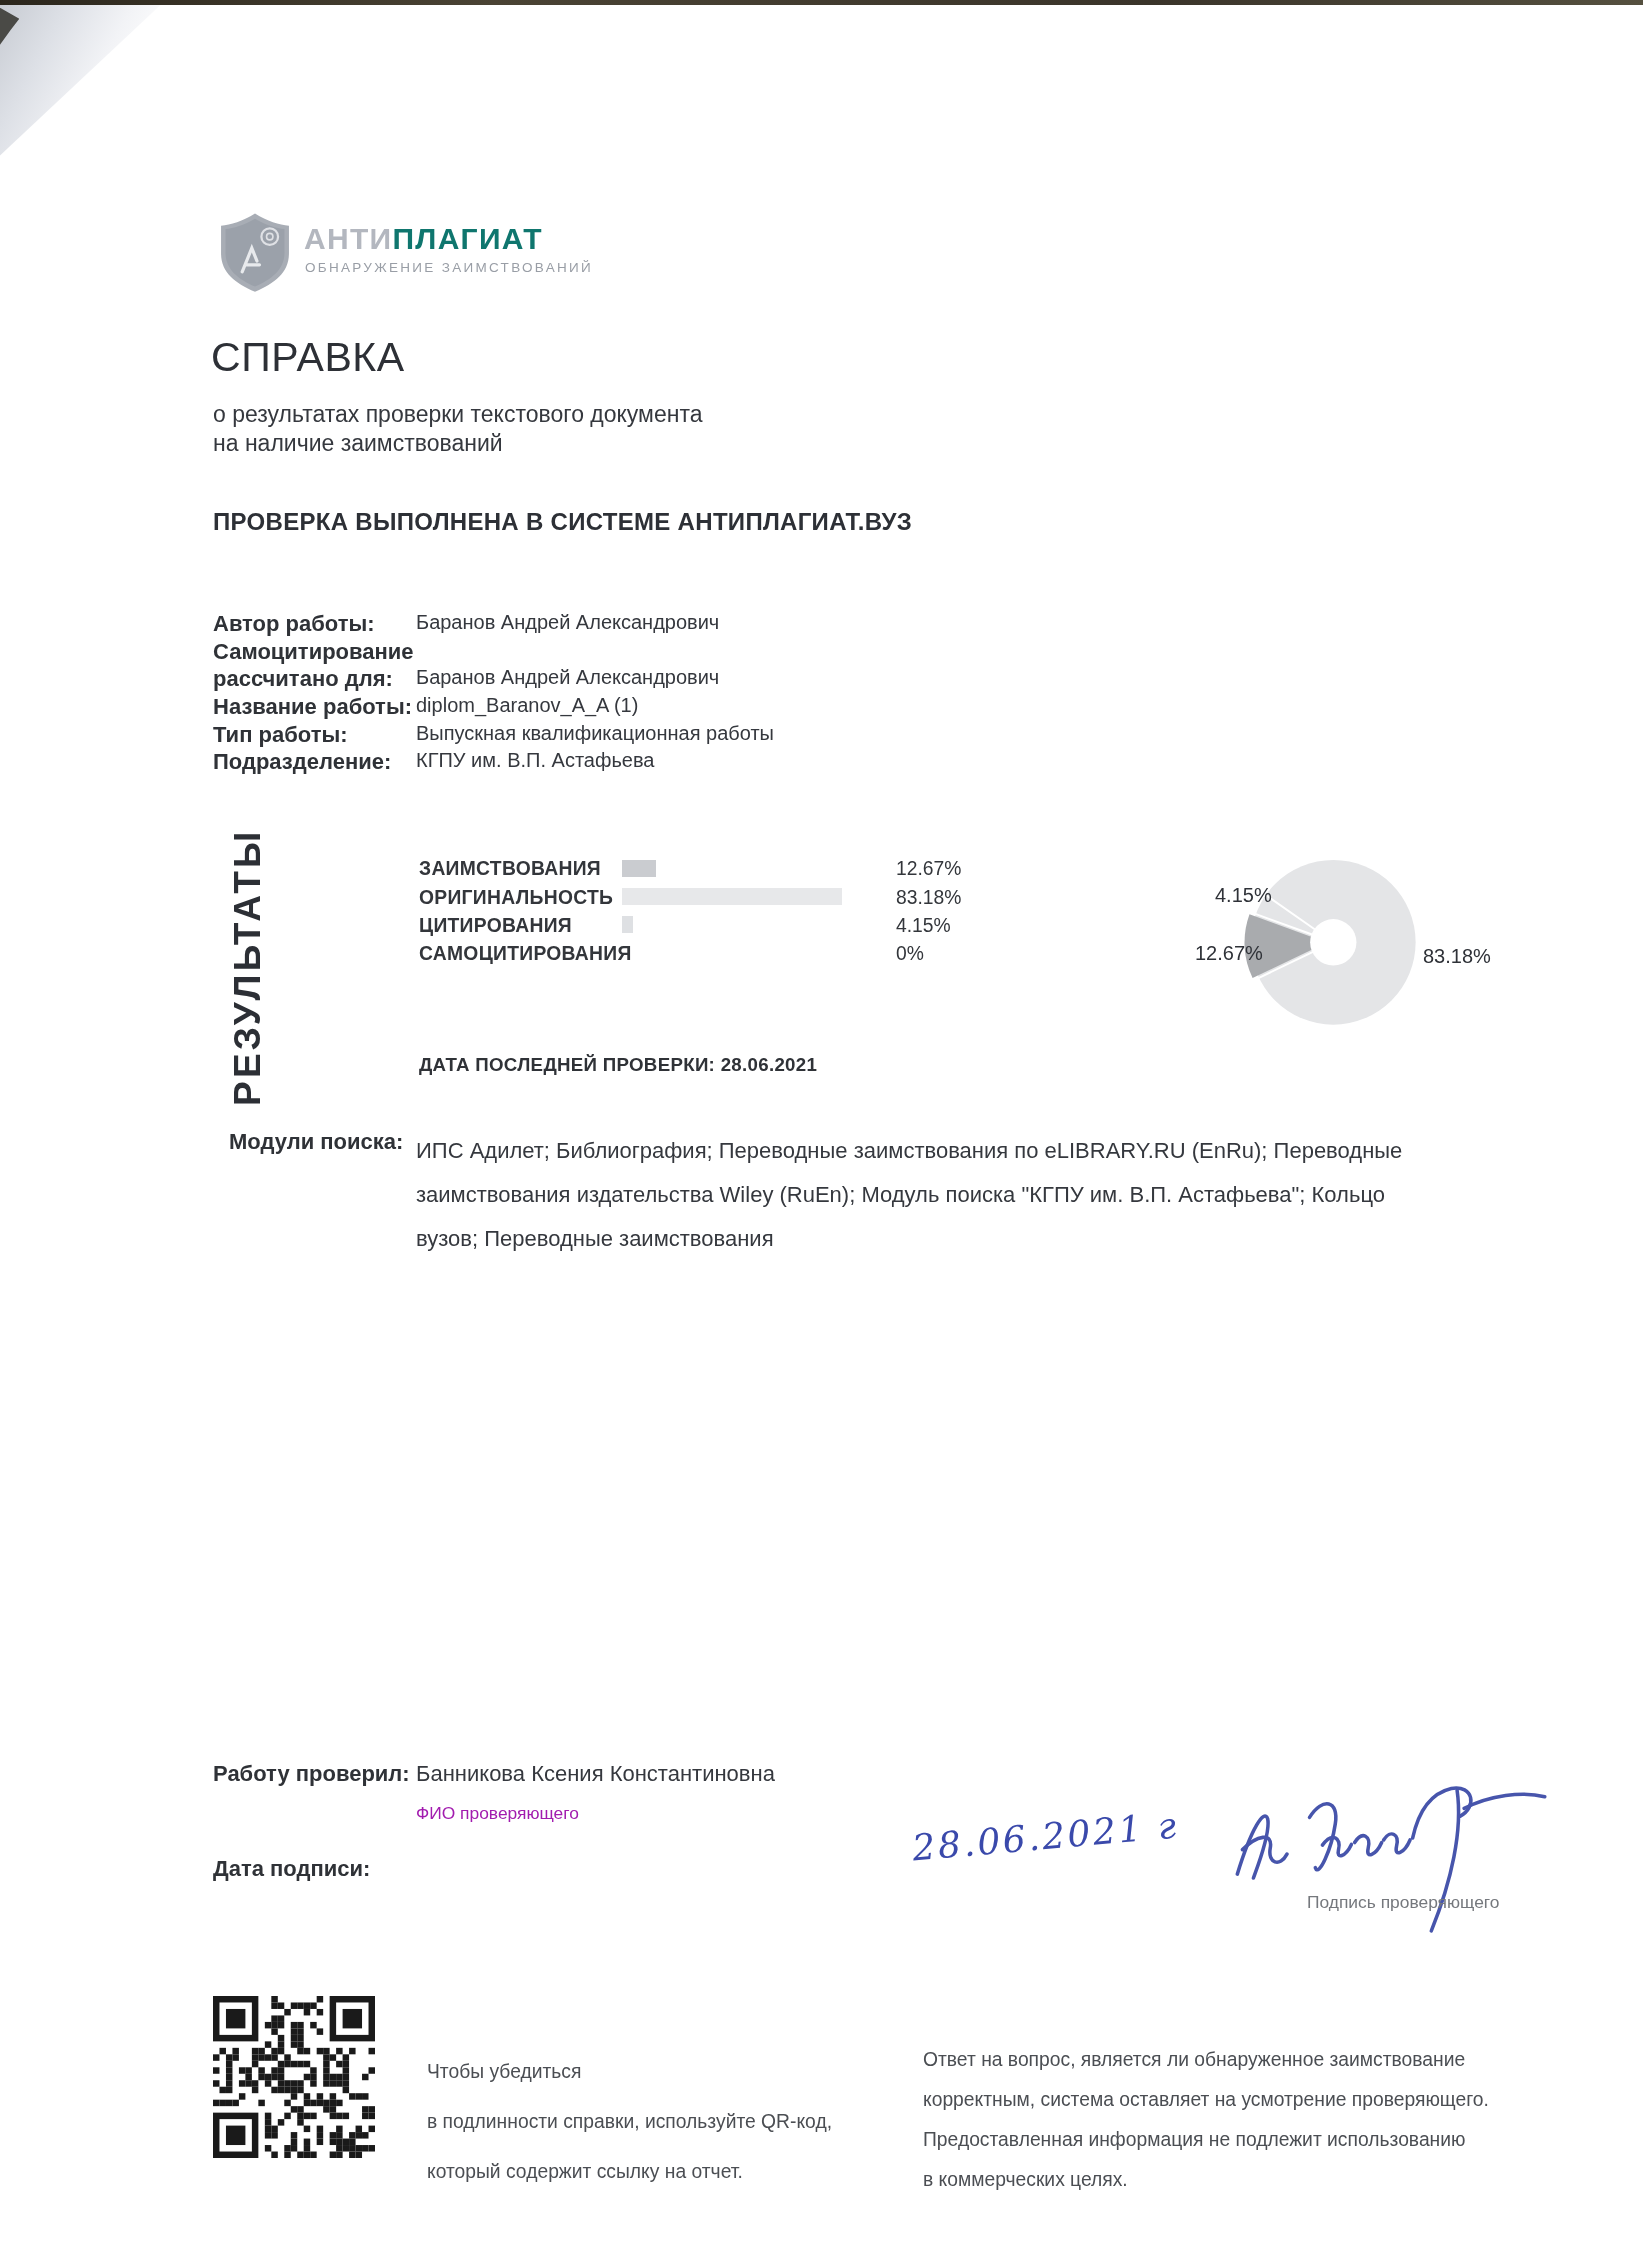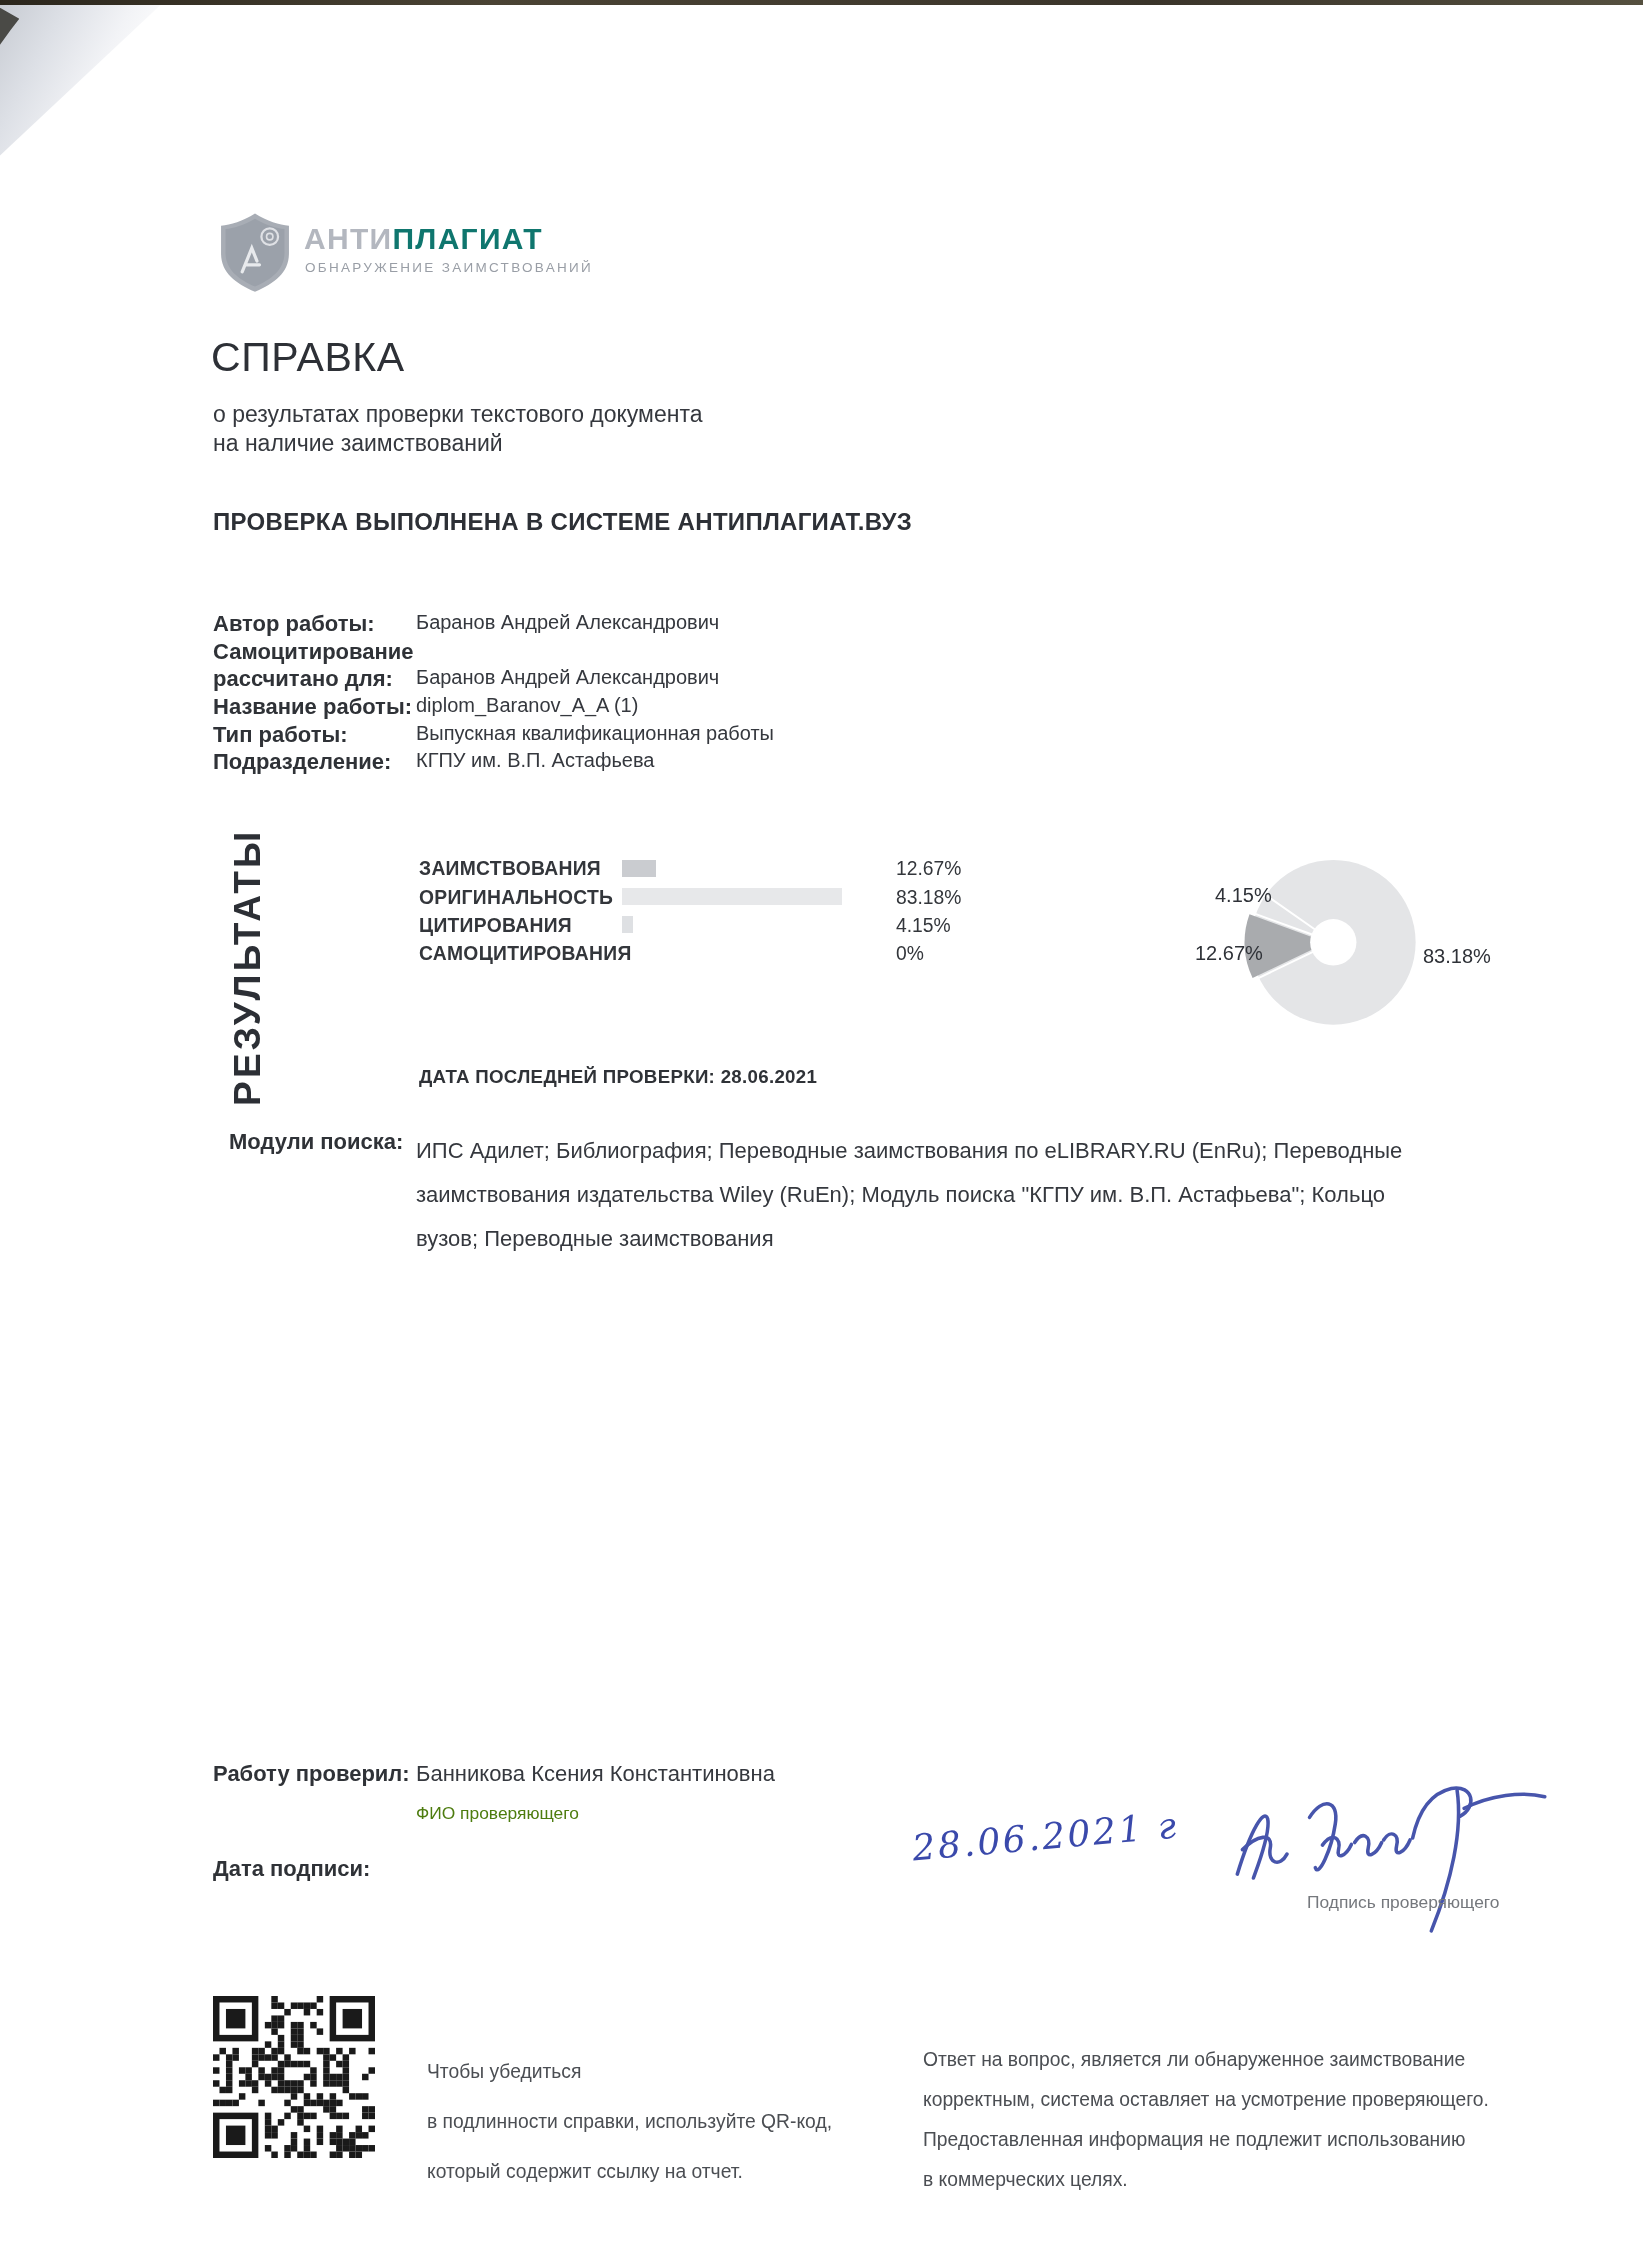--- a/index.html
+++ b/index.html
@@ -35,37 +35,37 @@
   .info-label{left:213px;font-size:22px;font-weight:bold;color:#2f3237;}
   .info-value{left:416px;font-size:20px;color:#35383e;}
 
   
   #results-title{left:227px;top:833px;height:273px;width:45px;
     writing-mode:vertical-rl;transform:rotate(180deg);
     font-size:37px;font-weight:bold;letter-spacing:3.2px;color:#2c2f35;}
   .res-label{left:419px;font-size:19.3px;font-weight:bold;letter-spacing:0.3px;color:#33363b;}
   .res-bar{left:622px;height:17.4px;}
   .res-value{left:896px;font-size:19.3px;color:#33363b;}
-  #last-check{left:419px;top:1054px;font-size:18.7px;font-weight:bold;letter-spacing:0.3px;color:#2f3237;margin-top:12px;}
+  #last-check{left:419px;top:1054px;font-size:18.7px;font-weight:bold;letter-spacing:0.3px;color:#2f3237;}
 
   
   #pie{left:1240px;top:849px;}
   .pie-label{font-size:20px;color:#2f3238;}
   #pie-label-cit{left:1215px;top:884px;}
   #pie-label-borrow{left:1195px;top:942px;}
   #pie-label-orig{left:1423px;top:945px;}
 
   
   #modules-label{left:213px;top:1129px;font-size:22px;font-weight:bold;color:#2f3237;margin-left:16px;}
   #modules-text{left:416px;top:1129px;width:1108px;font-size:22px;line-height:44px;color:#35383e;white-space:pre-line;}
 
   
   #verifier-label{left:213px;top:1761px;font-size:22px;font-weight:bold;color:#2f3237;}
   #verifier-name{left:416px;top:1761px;font-size:22px;color:#35383e;}
-  #verifier-caption{left:416px;top:1803px;font-size:17.4px;color:#4d7c0f;}
+  #verifier-caption{left:416px;top:1803px;font-size:17.4px;color:#a21caf;}
   #sign-date-label{left:213px;top:1856px;font-size:22px;font-weight:bold;color:#2f3237;}
   #handwritten-date{left:912px;top:1816px;font-family:"DejaVu Serif",serif;font-style:italic;
     font-size:36px;color:#3a49ab;transform:rotate(-5deg);letter-spacing:2.6px;}
   #signature-svg{left:1218px;top:1771px;}
   #signature-caption{left:1307px;top:1892px;font-size:17.4px;color:#75787d;}
 
   
   #qr{left:213px;top:1996px;}
   #qr-caption{left:427px;top:2047px;font-size:19.3px;line-height:50px;color:#4b4e53;white-space:pre-line;}
   #disclaimer{left:923px;top:2040px;width:606px;font-size:19.3px;line-height:40px;color:#4b4e53;white-space:pre-line;}

